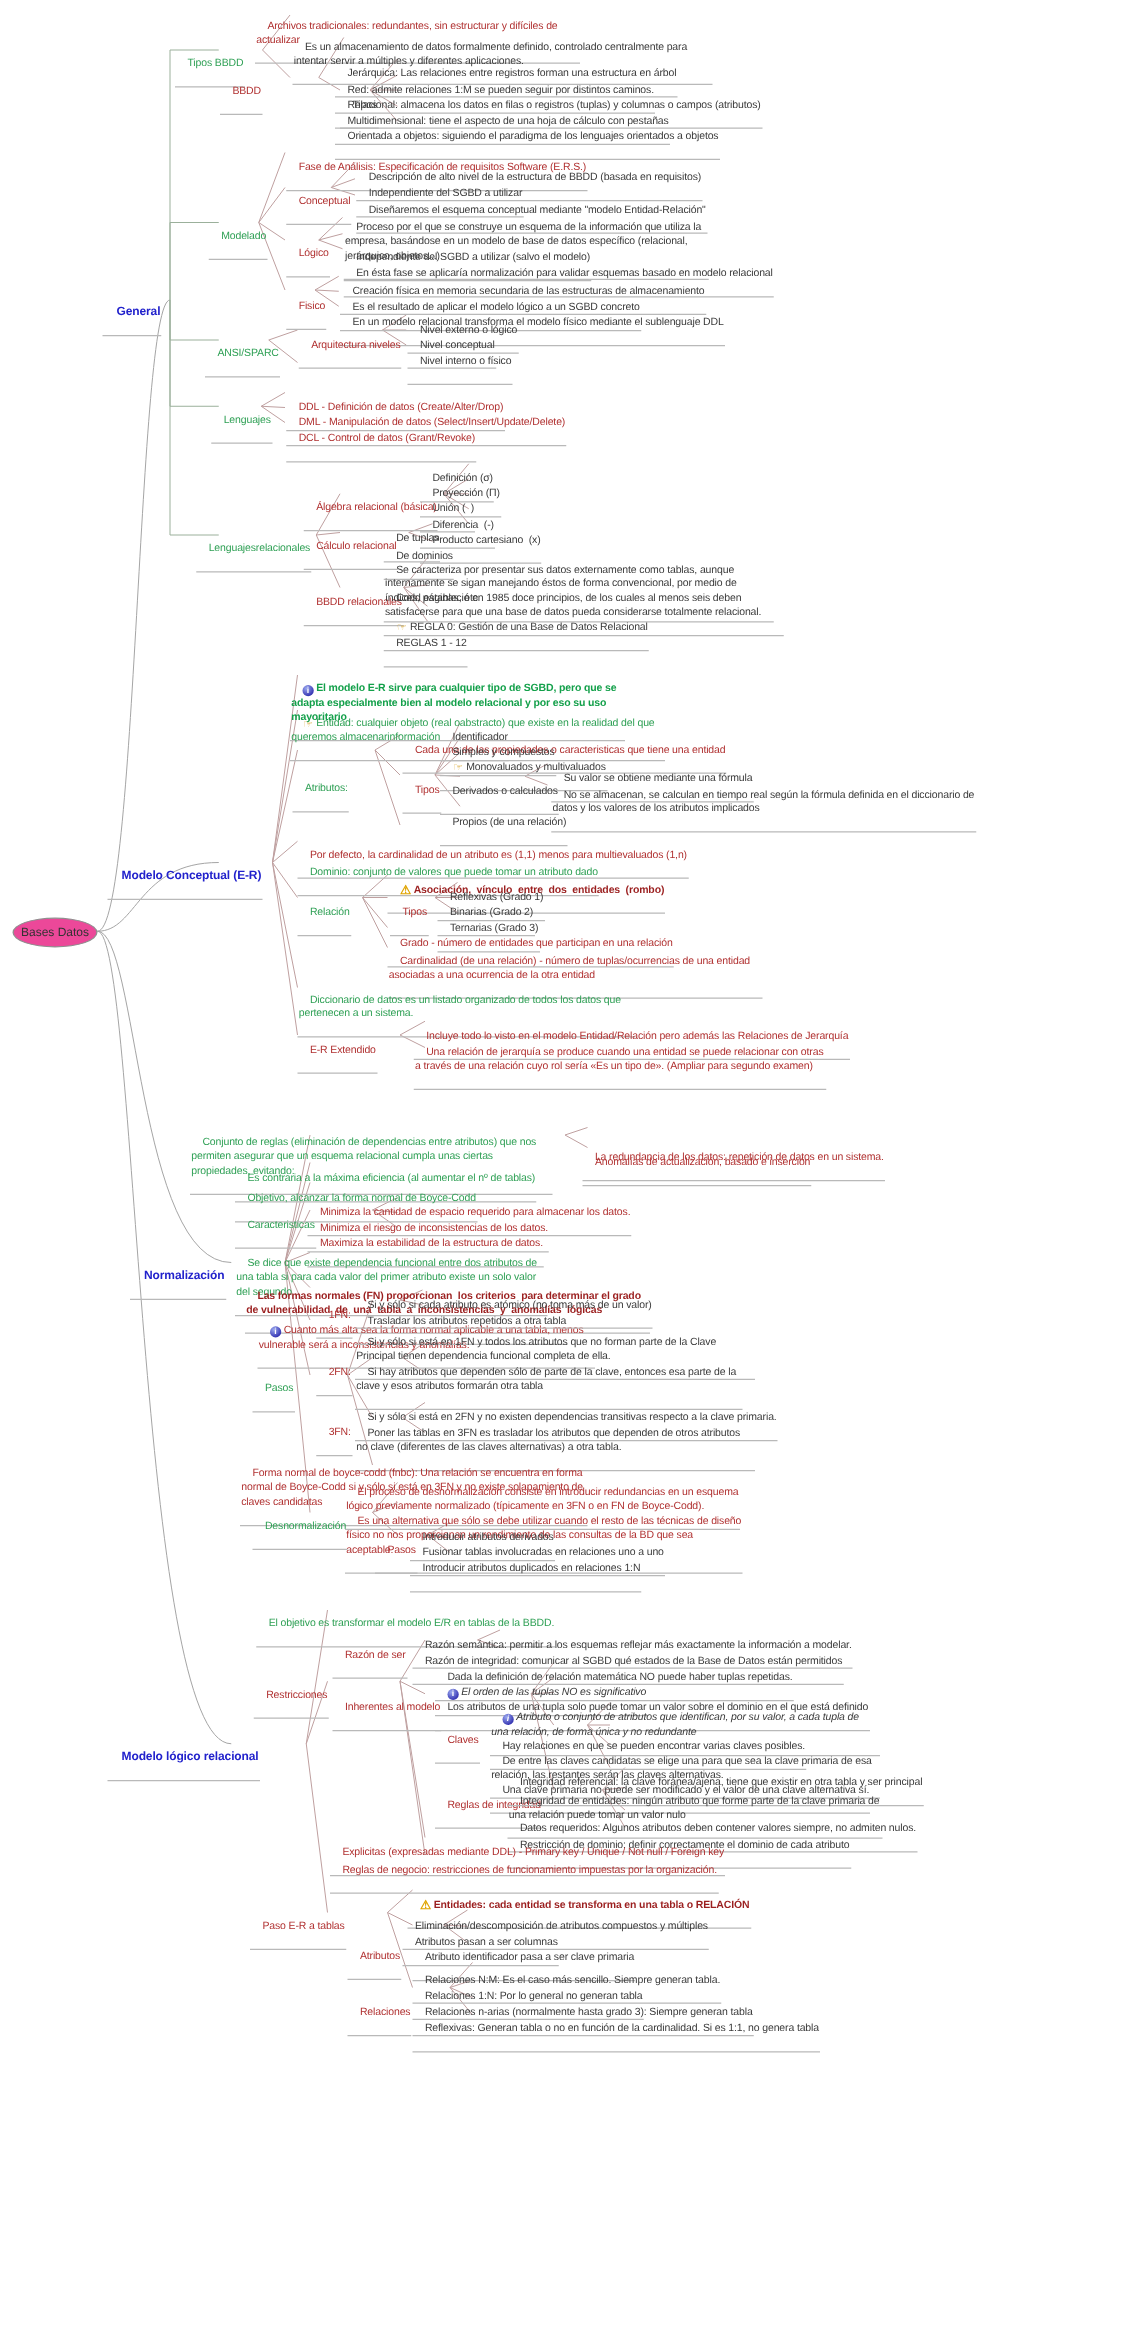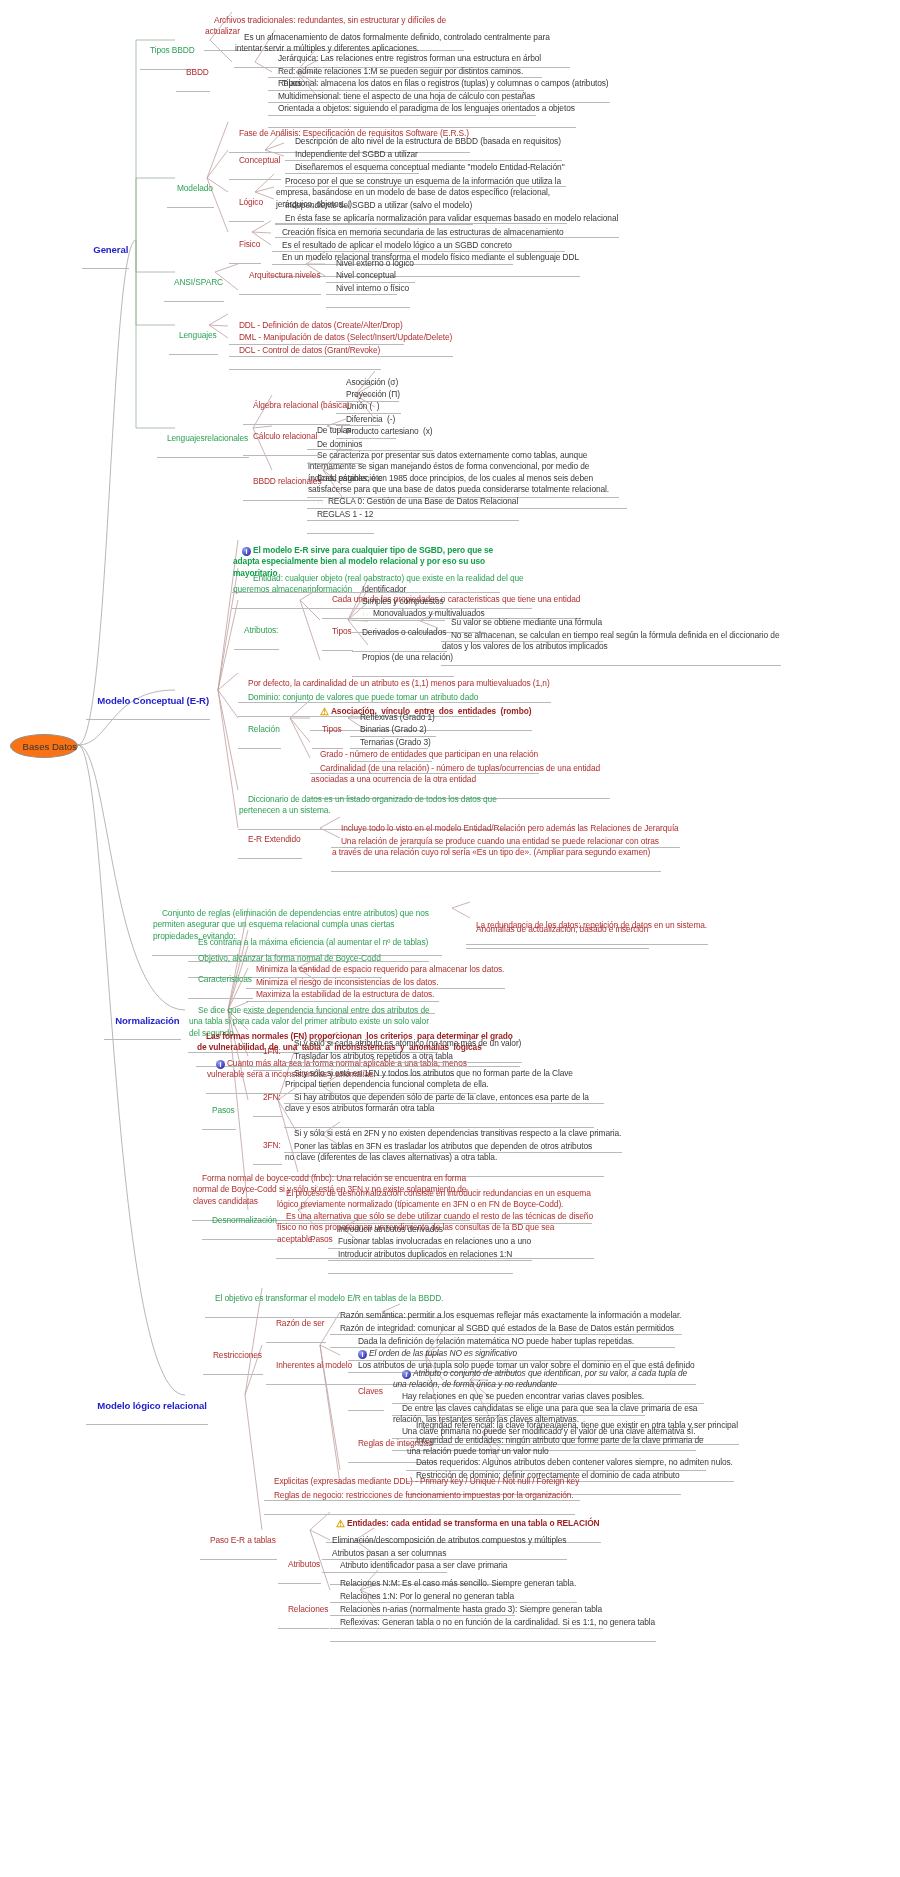--- a/index.html
+++ b/index.html
@@ -33,26 +33,26 @@
   .node.ul { border-bottom: 1px solid #b9b9b9; }
   .c-blue  { color: #2222cc; font-weight: bold; font-size: 9.6px; }
   .c-green { color: #2fa055; }
   .c-red   { color: #b03030; }
   .c-dark  { color: #3a3a3a; }
   .c-greenb{ color: #13a04a; font-weight: bold; }
   .c-darkred-b { color: #9b1f1f; font-weight: bold; }
 
   .root-oval {
     position: absolute;
-    background: #f97316;
+    background: #ec4899;
     border: 1px solid #8f8f8f;
     border-radius: 50%;
     color: #333;
     font-size: 9.6px;
-    text-align: right;
+    text-align: center;
     padding-top: 6px;
   }
 
   .ico {
     display: inline-block;
     width: 9px;
     height: 9px;
     margin-right: 2px;
     vertical-align: -1px;
     line-height: 9px;
@@ -351,21 +351,21 @@
     <span>DCL - Control de datos (Grant/Revoke)</span>
   </div>
 
   <div class="node c-green ul" style="left:157px; top:421px;">
     <span>Lenguajesrelacionales</span>
   </div>
   <div class="node c-red ul" style="left:243px; top:388px;">
     <span>Álgebra relacional (básica)</span>
   </div>
   <div class="node c-dark ul" style="left:336px; top:365px;">
-    <span>Asociación (σ)</span>
+    <span>Definición (σ)</span>
   </div>
   <div class="node c-dark ul" style="left:336px; top:377px;">
     <span>Proyección (Π)</span>
   </div>
   <div class="node c-dark ul" style="left:336px; top:389px;text-align:right;">
     <span>Unión (  )</span>
   </div>
   <div class="node c-dark ul" style="left:336px; top:402px;">
     <span>Diferencia  (-)</span>
   </div>

